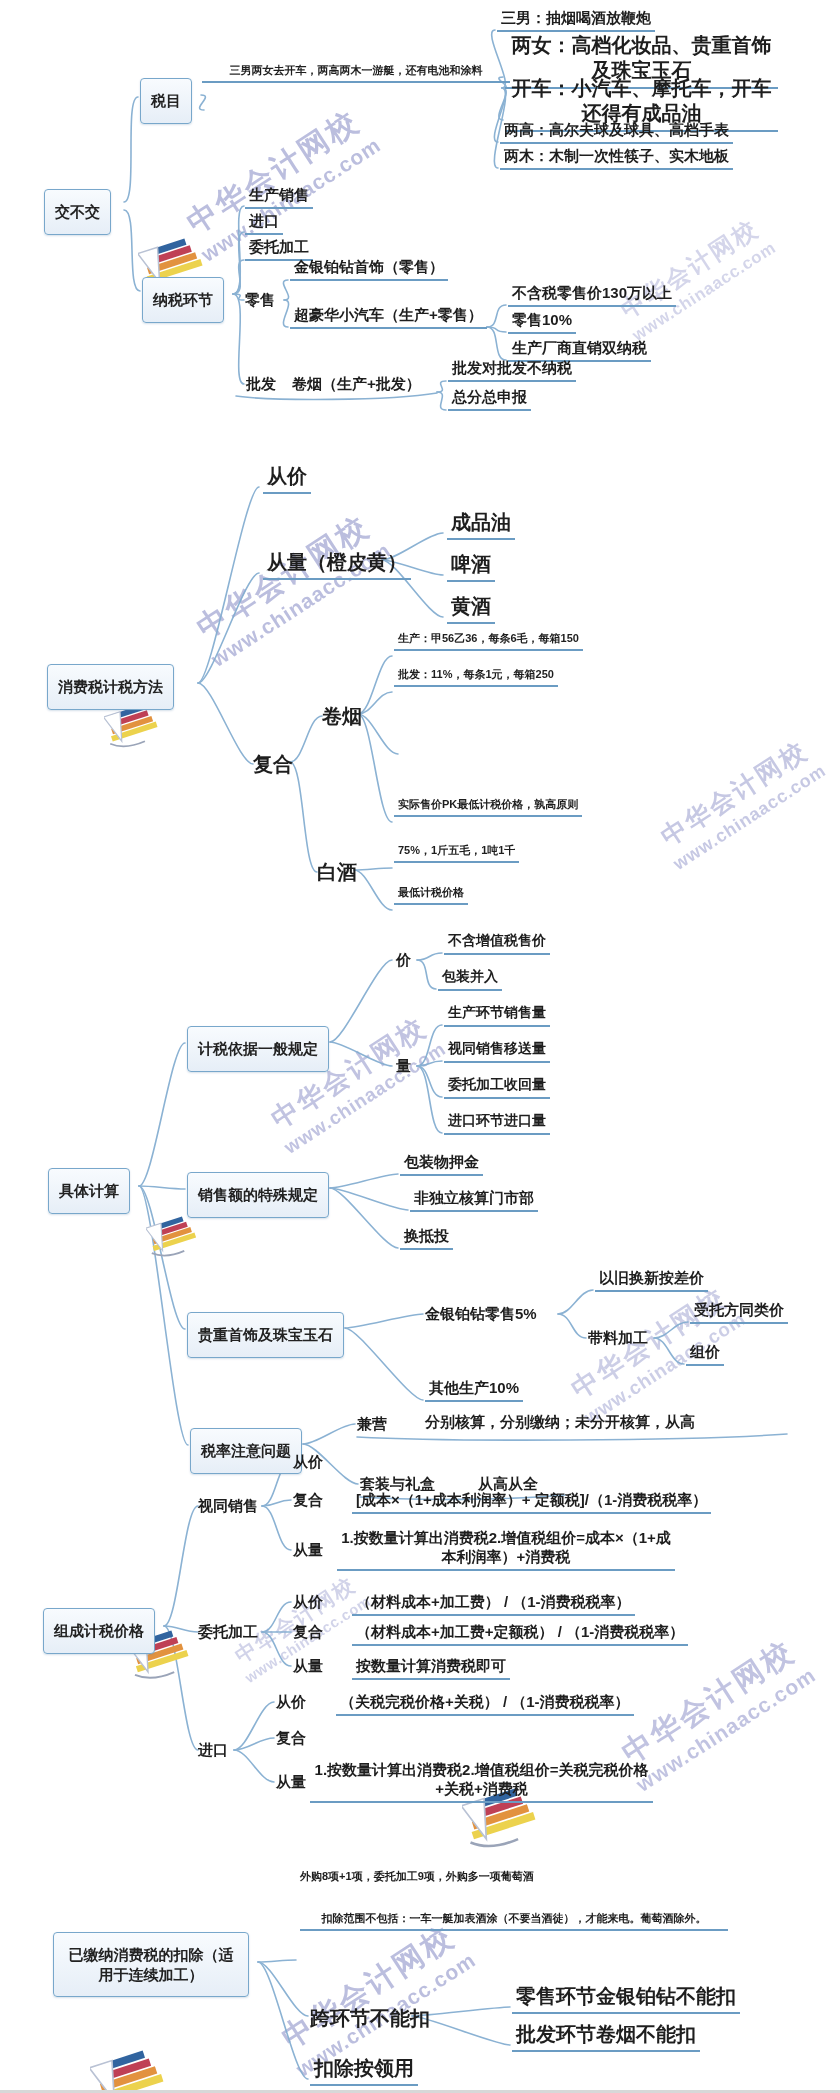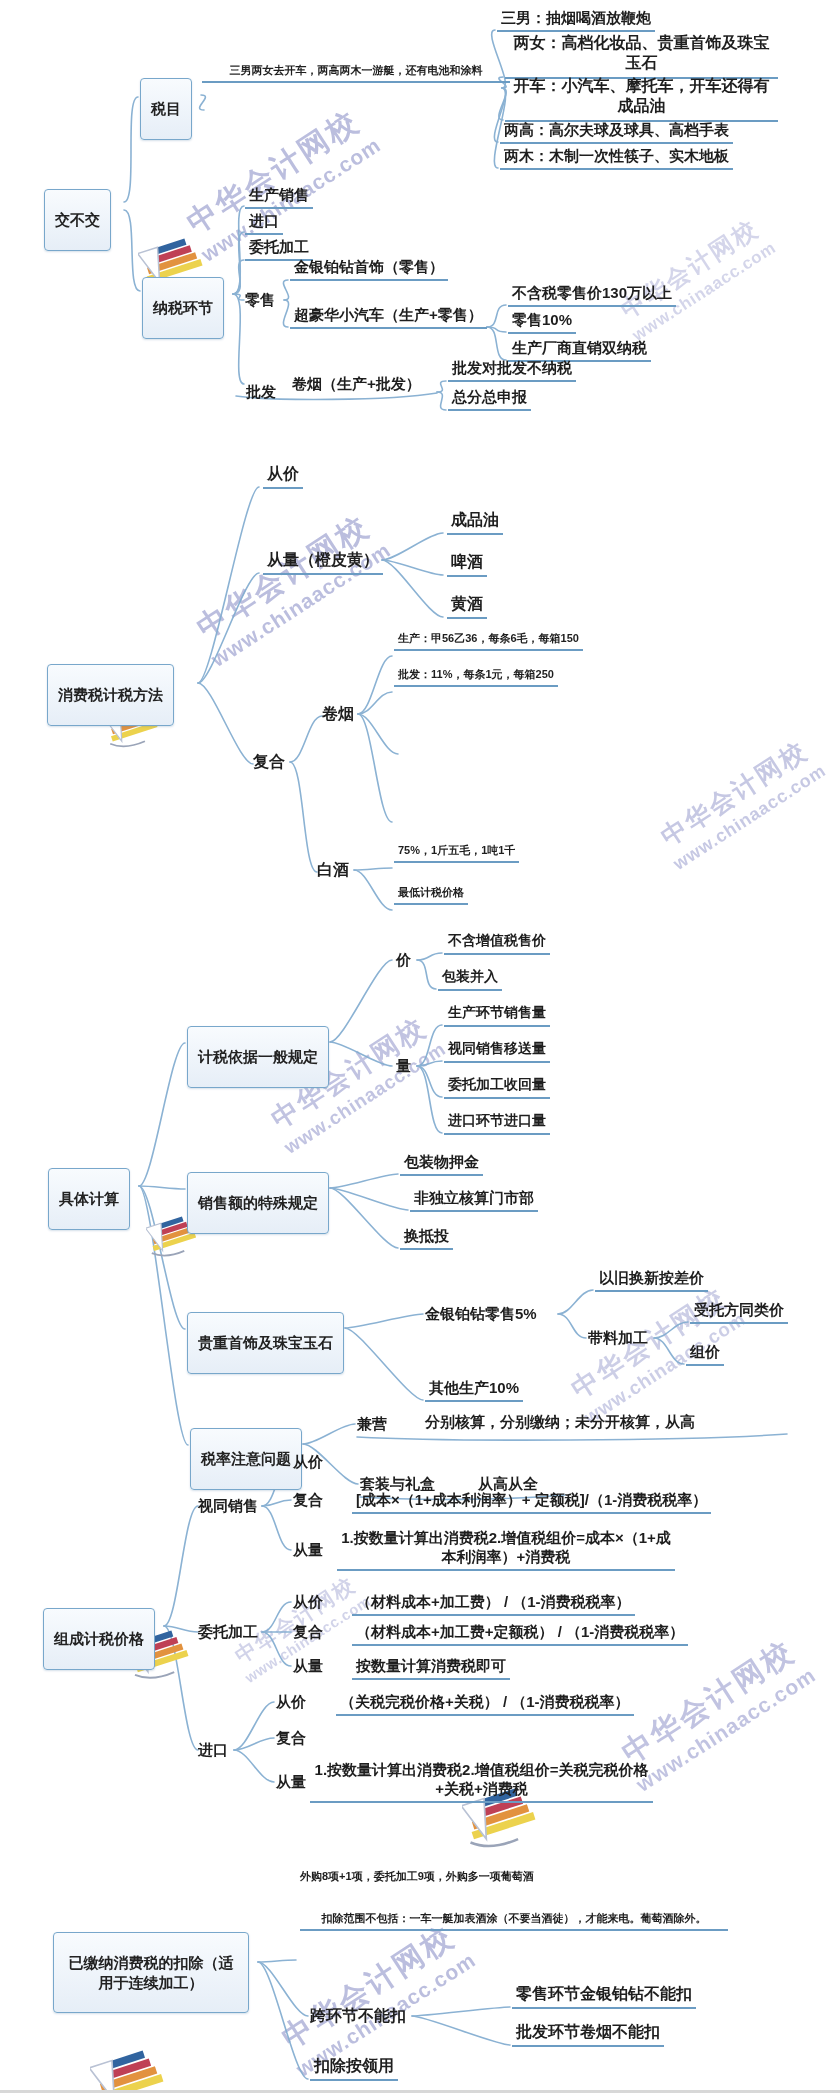--- a/index.html
+++ b/index.html
@@ -3,23 +3,23 @@
 <meta charset="utf-8">
 <style>
   html,body{margin:0;padding:0;background:#fff;}
   .stage{position:relative;width:840px;height:2093px;background:#fff;overflow:hidden;
          font-family:"Liberation Sans","DejaVu Sans",sans-serif;}
   svg.lines{position:absolute;left:0;top:0;z-index:1;}
   .node{position:absolute;z-index:2;font-weight:bold;color:#1e1e1e;font-size:15px;
         line-height:1.27;white-space:nowrap;}
   .u{border-bottom:2px solid #6b9cc3;padding:0 4px 3px 4px;}
   .wrap{white-space:normal;text-align:center;}
-  .f14{font-size:14px;} .f16{font-size:16px;} .f17{font-size:11px;}
+  .f14{font-size:14px;} .f16{font-size:20px;} .f17{font-size:11px;}
   .box{position:absolute;z-index:2;background:linear-gradient(180deg,#f8fbfe,#e6eef7);
-       border:1.5px solid #78a7cb;border-radius:4px;padding:20px 10px;font-weight:bold;
+       border:1.5px solid #78a7cb;border-radius:4px;padding:12px 10px;font-weight:bold;
        color:#222;font-size:15px;text-align:center;line-height:1.3;
        box-shadow:0 1px 2px rgba(90,130,170,.25);}
   .wm{position:absolute;z-index:0;color:#8f93c9;font-weight:bold;text-align:center;
       transform:rotate(-33deg);opacity:.6;pointer-events:none;}
   .wm .l1{display:block;font-size:30px;letter-spacing:3px;}
   .wm .l2{display:block;font-size:21px;letter-spacing:1px;}
   svg.logo{position:absolute;z-index:2;}
   .bottom-edge{position:absolute;left:0;bottom:0;width:100%;height:3px;background:#d8d8d8;z-index:3;}
 </style>
 </head>
@@ -188,35 +188,36 @@
   <div class="box f17" style="left:142px;top:277px">纳税环节</div>
   <div class="node u" style="left:245px;top:185px">生产销售</div>
   <div class="node u" style="left:245px;top:211px">进口</div>
   <div class="node u" style="left:245px;top:237px">委托加工</div>
   <div class="node" style="left:245px;top:290px">零售</div>
   <div class="node u" style="left:290px;top:257px">金银铂钻首饰（零售）</div>
   <div class="node u" style="left:290px;top:305px">超豪华小汽车（生产+零售）</div>
   <div class="node u" style="left:508px;top:283px">不含税零售价130万以上</div>
   <div class="node u" style="left:508px;top:310px">零售10%</div>
   <div class="node u" style="left:508px;top:338px">生产厂商直销双纳税</div>
-  <div class="node" style="left:246px;top:382px">批发</div>
+  <div class="node" style="left:246px;top:374px">批发</div>
   <div class="node" style="left:292px;top:374px">卷烟（生产+批发）</div>
   <div class="node u" style="left:448px;top:358px">批发对批发不纳税</div>
   <div class="node u" style="left:448px;top:387px">总分总申报</div>
 
   <div class="box f17" style="left:47px;top:664px">消费税计税方法</div>
   <div class="node u f16" style="left:263px;top:464px">从价</div>
   <div class="node u f16" style="left:263px;top:550px">从量（橙皮黄）</div>
   <div class="node u f16" style="left:447px;top:510px">成品油</div>
   <div class="node u f16" style="left:447px;top:552px">啤酒</div>
   <div class="node u f16" style="left:447px;top:594px">黄酒</div>
   <div class="node f16" style="left:253px;top:752px">复合</div>
   <div class="node f16" style="left:322px;top:704px">卷烟</div>
   <div class="node u f17" style="left:394px;top:632px">生产：甲56乙36，每条6毛，每箱150</div>
   <div class="node u f17" style="left:394px;top:668px">批发：11%，每条1元，每箱250</div>
+  <div class="node u f17" style="left:394px;top:798px">实际售价PK最低计税价格，孰高原则</div>
   <div class="node f16" style="left:317px;top:860px">白酒</div>
   <div class="node u f17" style="left:394px;top:844px">75%，1斤五毛，1吨1千</div>
   <div class="node u f17" style="left:394px;top:886px">最低计税价格</div>
 
   <div class="box f16" style="left:48px;top:1168px">具体计算</div>
   <div class="box" style="left:187px;top:1026px">计税依据一般规定</div>
   <div class="node" style="left:396px;top:950px">价</div>
   <div class="node u f14" style="left:444px;top:932px">不含增值税售价</div>
   <div class="node u f14" style="left:438px;top:968px">包装并入</div>
   <div class="node" style="left:396px;top:1056px">量</div>

